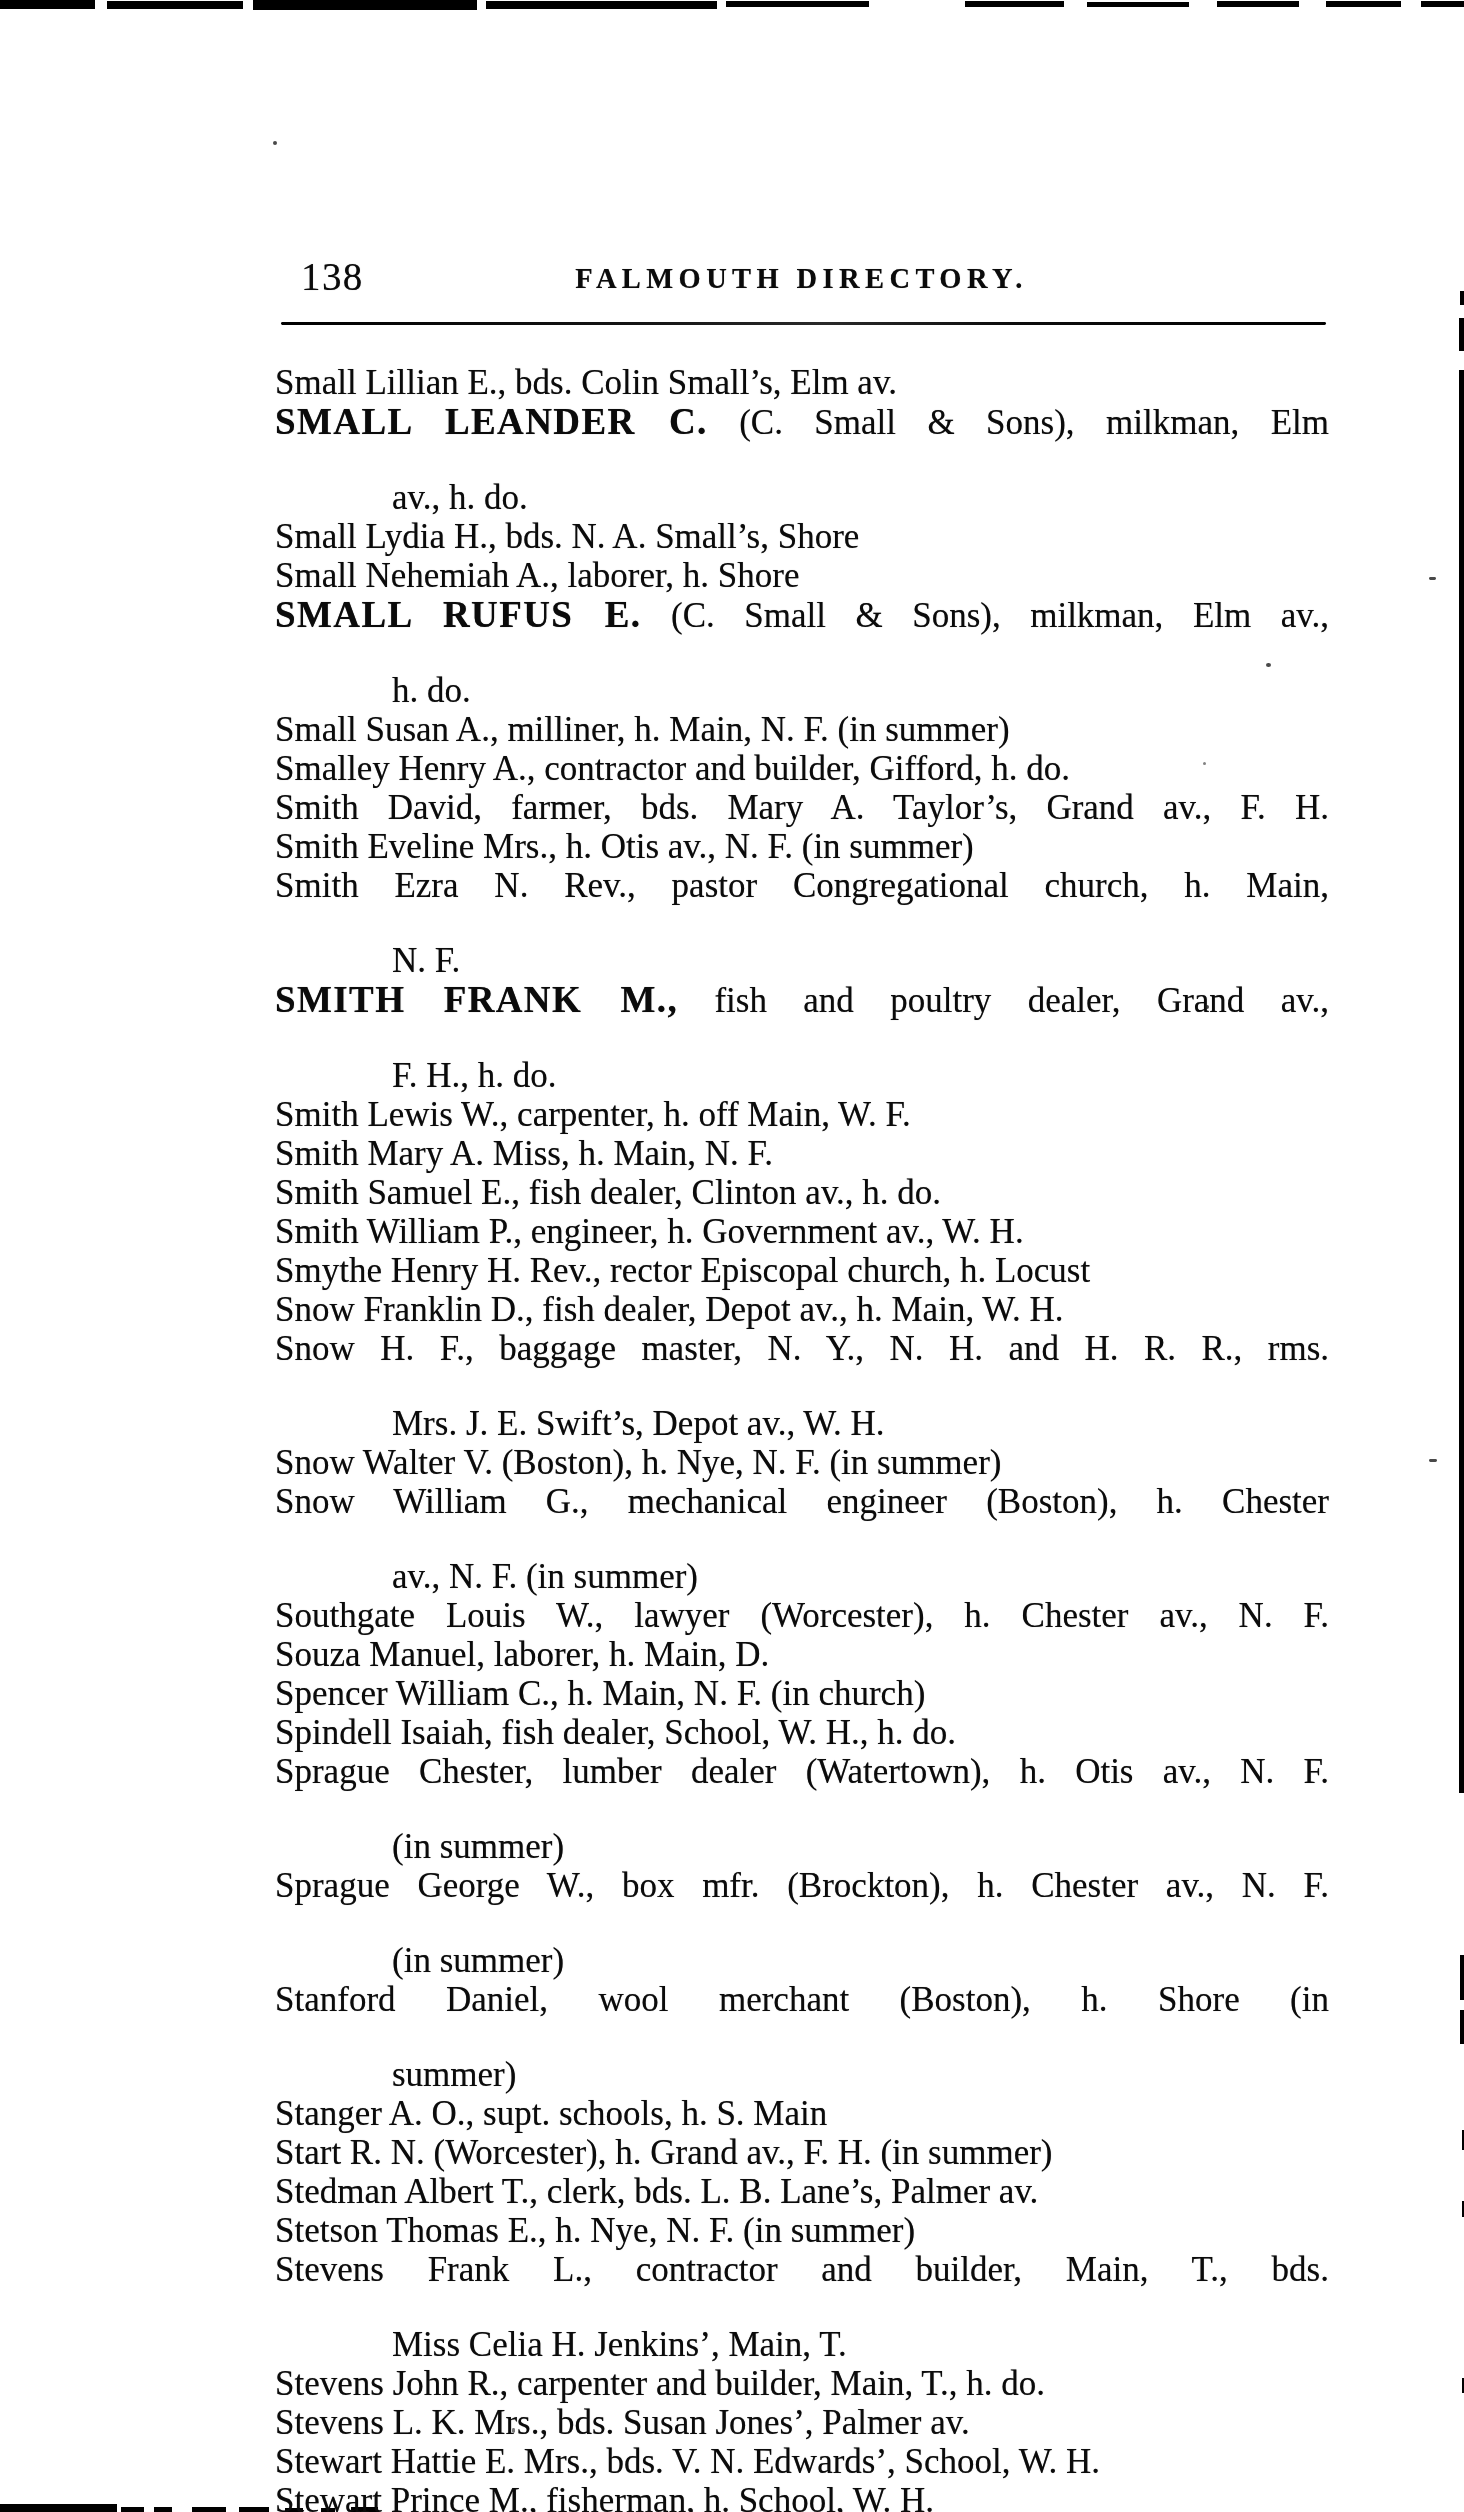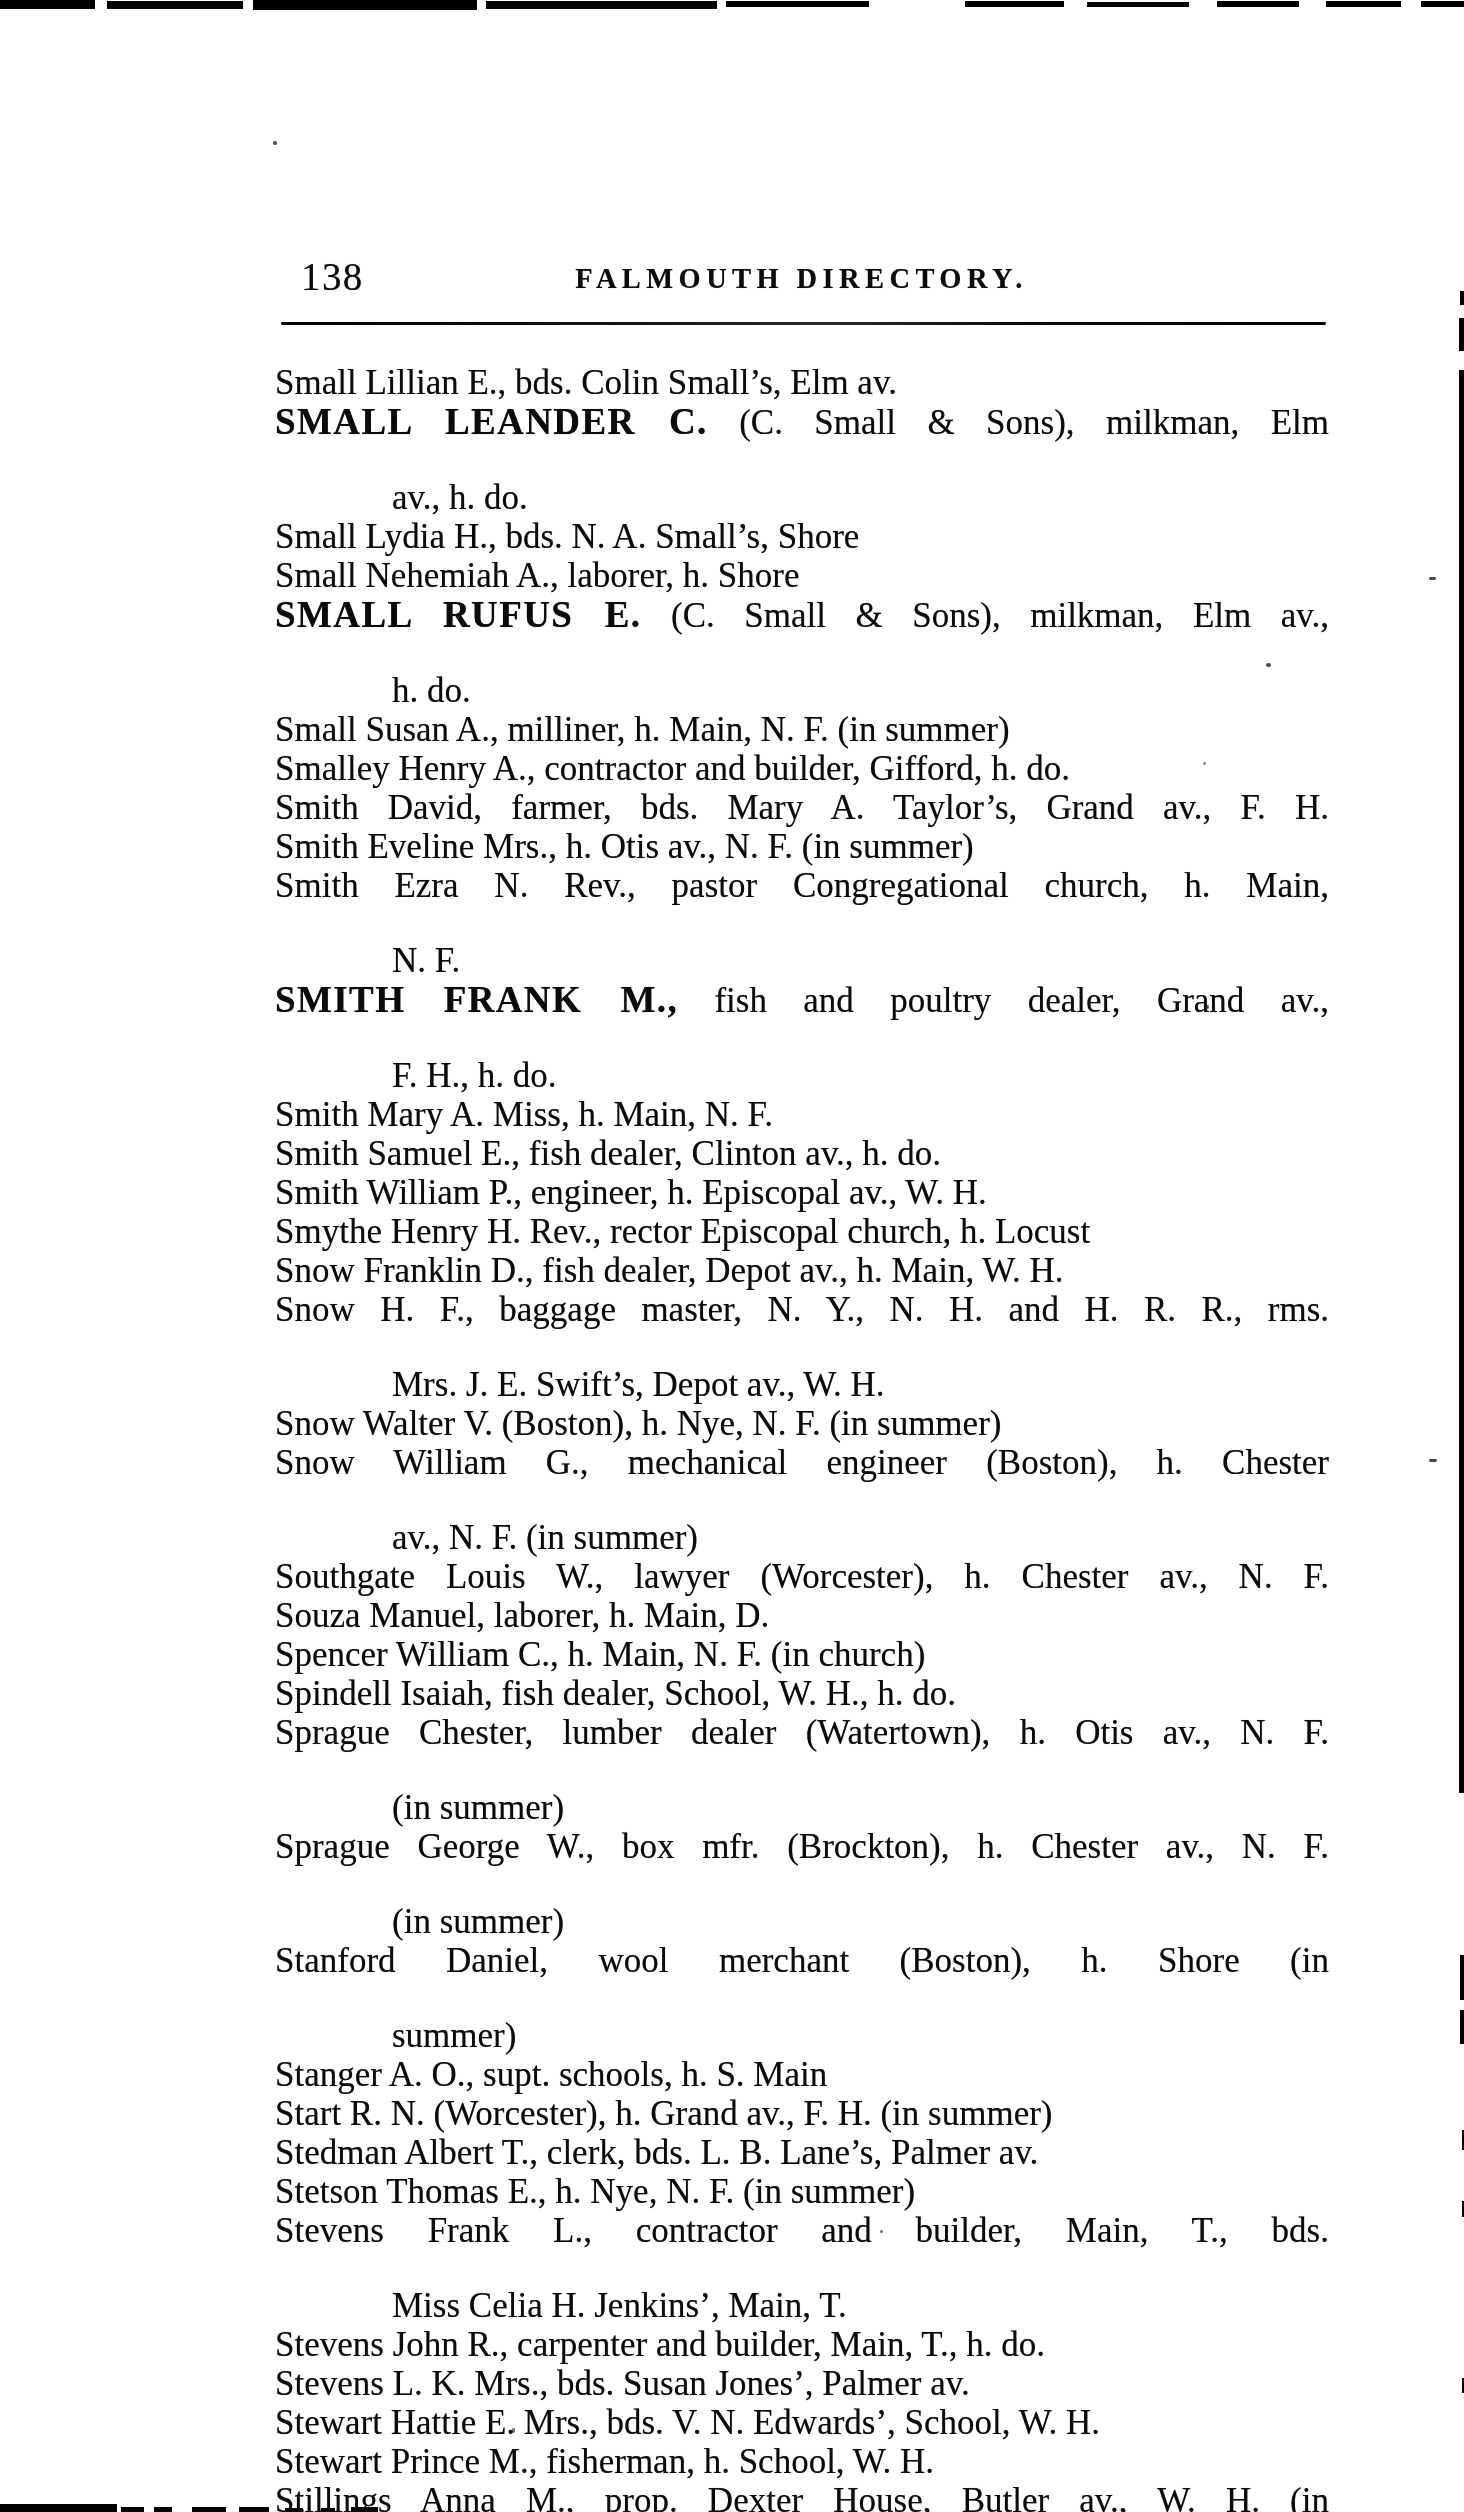--- a/index.html
+++ b/index.html
@@ -105,23 +105,24 @@
       <div class="line just"><span class="lead">SMALL RUFUS E.</span> (C. Small &amp; Sons), milkman, Elm av.,</div>
       <div class="line indent">h. do.</div>
       <div class="line">Small Susan A., milliner, h. Main, N. F. (in summer)</div>
       <div class="line">Smalley Henry A., contractor and builder, Gifford, h. do.</div>
       <div class="line just">Smith David, farmer, bds. Mary A. Taylor’s, Grand av., F. H.</div>
       <div class="line">Smith Eveline Mrs., h. Otis av., N. F. (in summer)</div>
       <div class="line just">Smith Ezra N. Rev., pastor Congregational church, h. Main,</div>
       <div class="line indent">N. F.</div>
       <div class="line just"><span class="lead">SMITH FRANK M.,</span> fish and poultry dealer, Grand av.,</div>
       <div class="line indent">F. H., h. do.</div>
+      <div class="line">Smith Lewis W., carpenter, h. off Main, W. F.</div>
       <div class="line">Smith Mary A. Miss, h. Main, N. F.</div>
       <div class="line">Smith Samuel E., fish dealer, Clinton av., h. do.</div>
-      <div class="line">Smith William P., engineer, h. Episcopal av., W. H.</div>
+      <div class="line">Smith William P., engineer, h. Government av., W. H.</div>
       <div class="line">Smythe Henry H. Rev., rector Episcopal church, h. Locust</div>
       <div class="line">Snow Franklin D., fish dealer, Depot av., h. Main, W. H.</div>
       <div class="line just">Snow H. F., baggage master, N. Y., N. H. and H. R. R., rms.</div>
       <div class="line indent">Mrs. J. E. Swift’s, Depot av., W. H.</div>
       <div class="line">Snow Walter V. (Boston), h. Nye, N. F. (in summer)</div>
       <div class="line just">Snow William G., mechanical engineer (Boston), h. Chester</div>
       <div class="line indent">av., N. F. (in summer)</div>
       <div class="line just">Southgate Louis W., lawyer (Worcester), h. Chester av., N. F.</div>
       <div class="line">Souza Manuel, laborer, h. Main, D.</div>
       <div class="line">Spencer William C., h. Main, N. F. (in church)</div>

